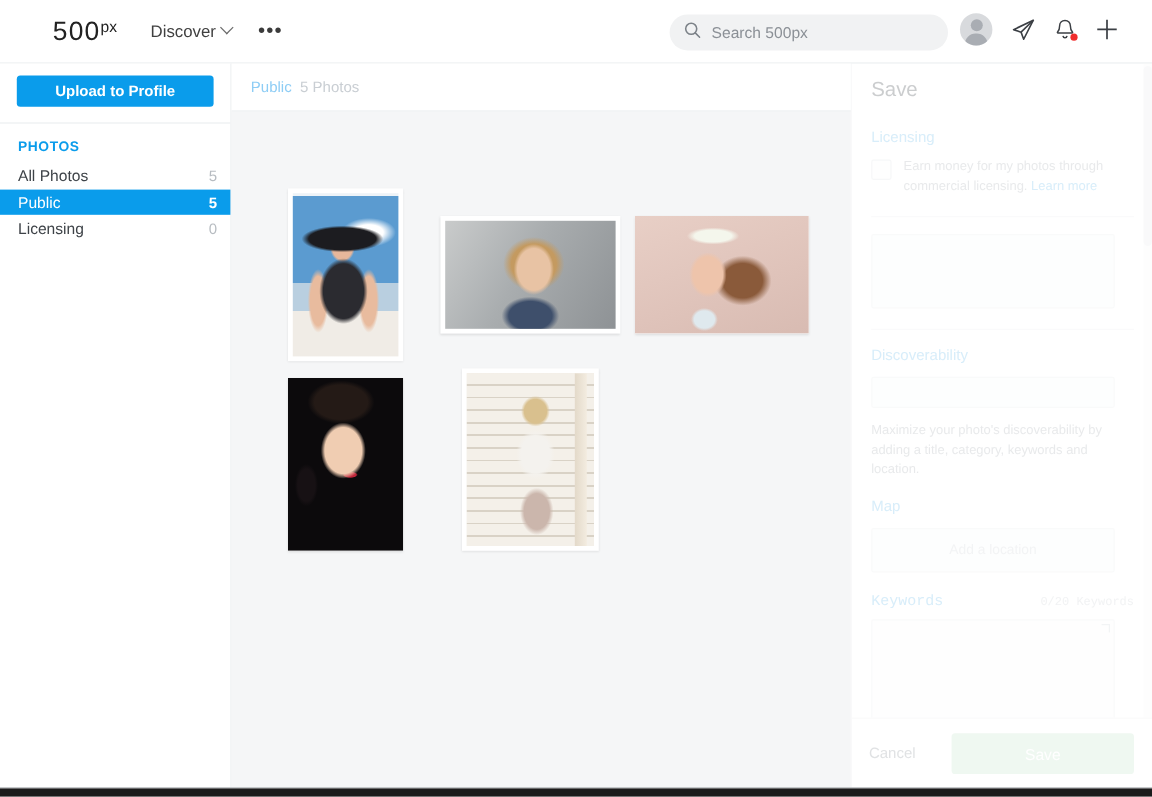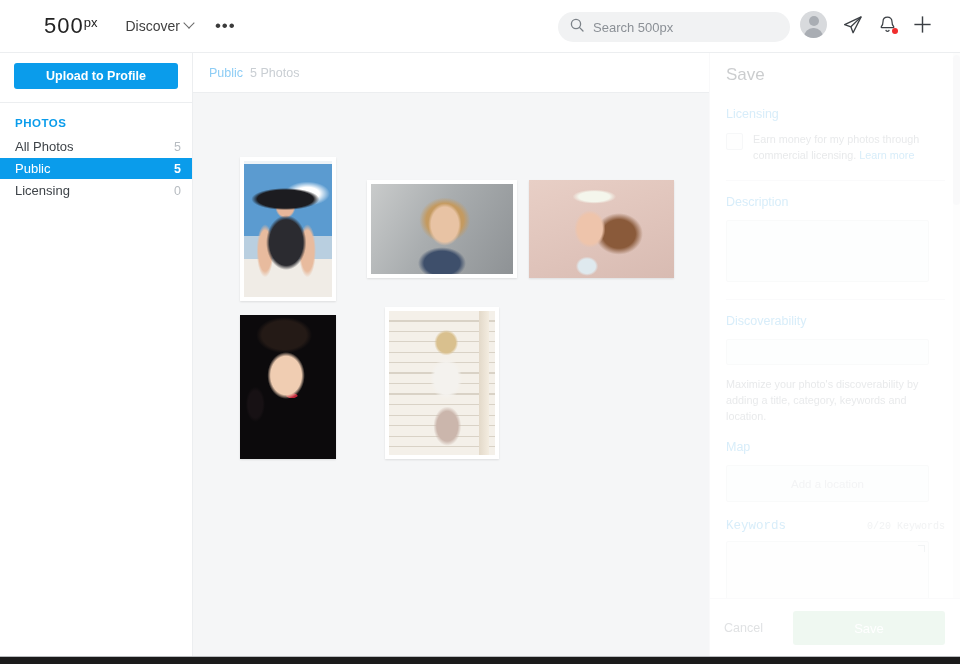--- a/index.html
+++ b/index.html
@@ -281,21 +281,20 @@
         <div class="ep-row">
           <div class="ep-checkbox"></div>
           <div class="ep-help">
             <span>Earn money for my photos through commercial licensing.</span>
             <span class="ep-link">Learn more</span>
           </div>
         </div>
 
         <div class="ep-hr"></div>
 
-        <div class="ep-section-title">Description</div>
         <div class="ep-textarea"></div>
 
         <div class="ep-hr"></div>
 
         <div class="ep-section-title">Discoverability</div>
         <div class="ep-input"></div>
         <div class="ep-help" style="margin-top:12px;">Maximize your photo's discoverability by adding a title, category, keywords and location.</div>
 
         <div class="ep-section-title" style="margin-top:16px;">Map</div>
         <div class="ep-map">Add a location</div>

